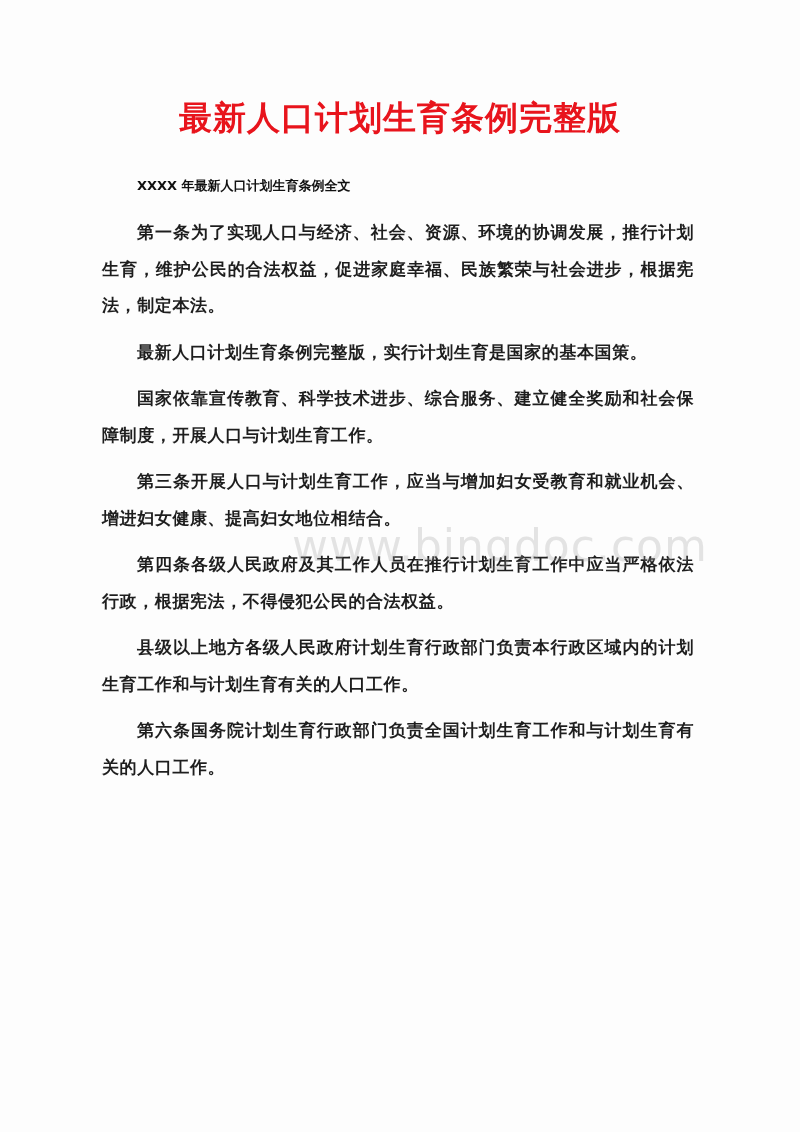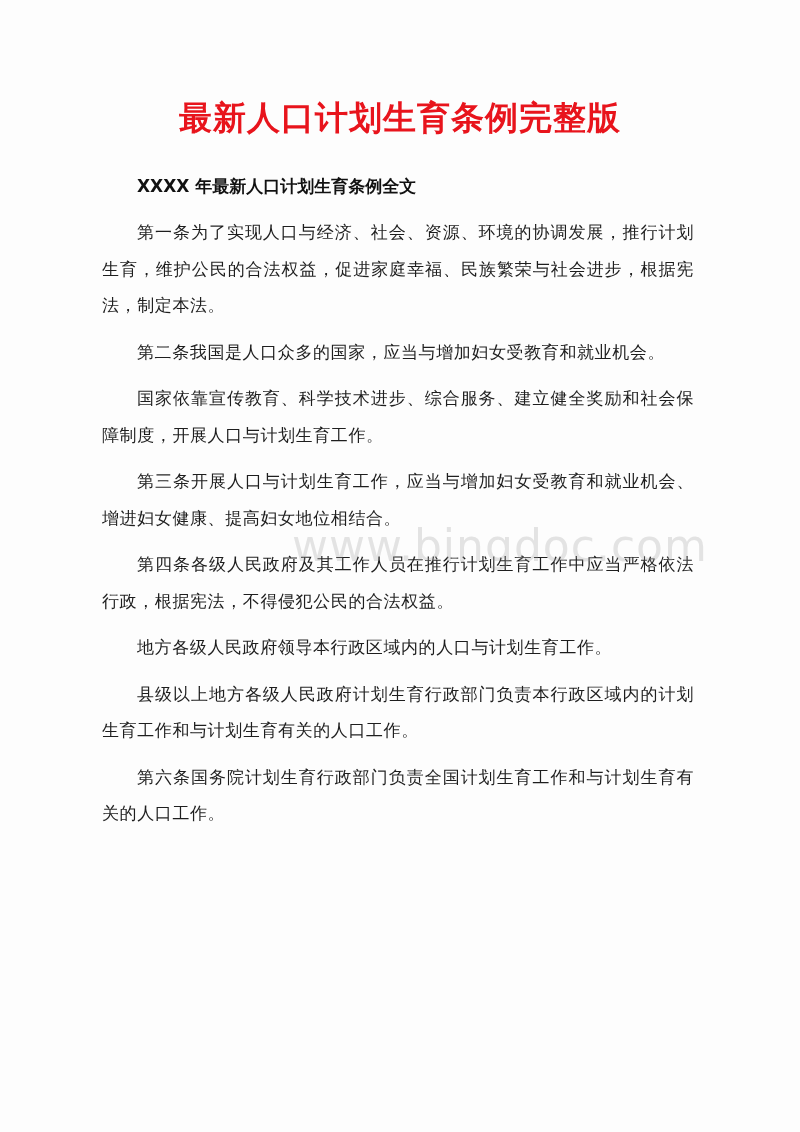--- a/index.html
+++ b/index.html
@@ -37,34 +37,35 @@
     }
     .content {
       position: absolute;
       left: 102px;
       top: 168px;
       width: 600px;
     }
     .subheading {
       font-family: "DejaVu Sans", "Liberation Sans", sans-serif;
       font-weight: bold;
-      font-size: 17px;
+      font-size: 13px;
       line-height: 36px;
       margin: 0 0 10px 0;
       padding-left: 35px;
       color: #111;
     }
     .para {
       font-size: 17px;
       line-height: 36.5px;
       margin: 0 8px 10px 0;
       text-indent: 35px;
       text-align: justify;
       color: #1e1e1e;
       letter-spacing: 0.6px;
+      font-weight: bold;
     }
     .watermark {
       position: absolute;
       left: 292px;
       top: 518px;
       font-family: "DejaVu Sans", "Liberation Sans", sans-serif;
       font-size: 44px;
       line-height: 56px;
       color: rgba(160,160,160,0.28);
       letter-spacing: 1px;
@@ -76,24 +77,23 @@
 <body>
 
 <div class="page">
 
   <h1 class="doc-title">最新人口计划生育条例完整版</h1>
 
   <div class="content">
     <p class="subheading">XXXX 年最新人口计划生育条例全文</p>
 
     <p class="para">第一条为了实现人口与经济、社会、资源、环境的协调发展，推行计划生育，维护公民的合法权益，促进家庭幸福、民族繁荣与社会进步，根据宪法，制定本法。</p>
-    <p class="para">第二条我国是人口众多的国家，应当与增加妇女受教育和就业机会。</p>
+    <p class="para">最新人口计划生育条例完整版，实行计划生育是国家的基本国策。</p>
     <p class="para">国家依靠宣传教育、科学技术进步、综合服务、建立健全奖励和社会保障制度，开展人口与计划生育工作。</p>
     <p class="para">第三条开展人口与计划生育工作，应当与增加妇女受教育和就业机会、增进妇女健康、提高妇女地位相结合。</p>
     <p class="para">第四条各级人民政府及其工作人员在推行计划生育工作中应当严格依法行政，根据宪法，不得侵犯公民的合法权益。</p>
-    <p class="para">地方各级人民政府领导本行政区域内的人口与计划生育工作。</p>
     <p class="para">县级以上地方各级人民政府计划生育行政部门负责本行政区域内的计划生育工作和与计划生育有关的人口工作。</p>
     <p class="para">第六条国务院计划生育行政部门负责全国计划生育工作和与计划生育有关的人口工作。</p>
   </div>
 
   <div class="watermark">www.bingdoc.com</div>
 
 </div>
 
 </body></html>

